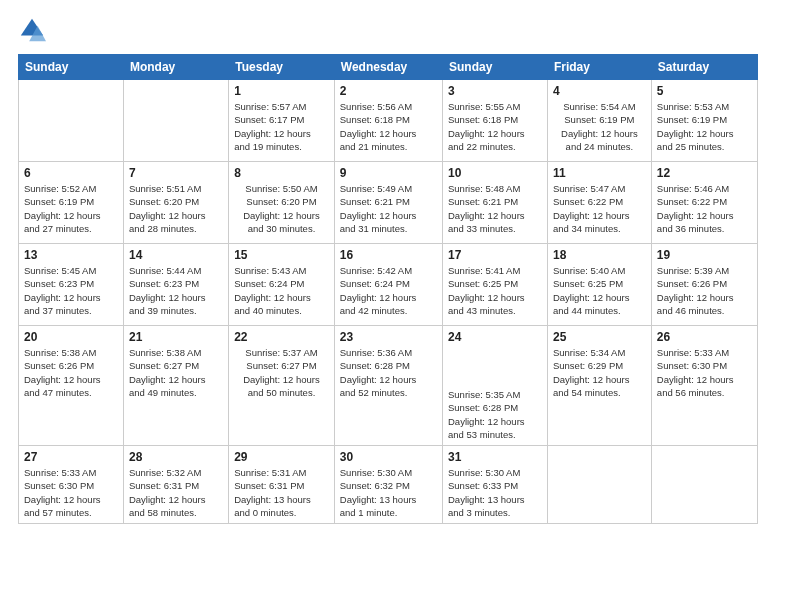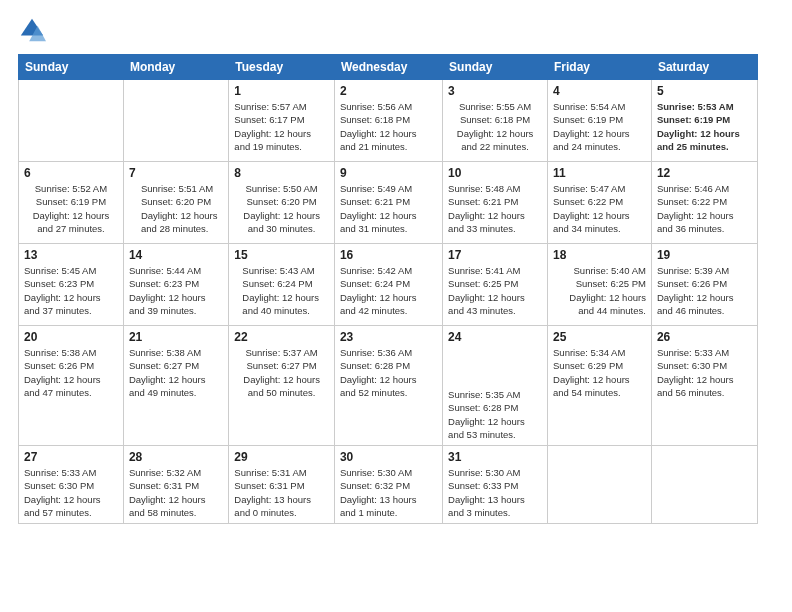--- a/index.html
+++ b/index.html
@@ -142,51 +142,51 @@
           </td>
           <td>
             <span class="day-number">2</span>
             <div class="day-info" style="white-space: pre-line;">Sunrise: 5:56 AM
 Sunset: 6:18 PM
 Daylight: 12 hours
 and 21 minutes.</div>
           </td>
           <td>
             <span class="day-number">3</span>
-            <div class="day-info" style="white-space: pre-line; text-align: center;">Sunrise: 5:55 AM
+            <div class="day-info" style="white-space: pre-line;">Sunrise: 5:55 AM
 Sunset: 6:18 PM
 Daylight: 12 hours
 and 22 minutes.</div>
           </td>
           <td>
             <span class="day-number">4</span>
-            <div class="day-info" style="white-space: pre-line;">Sunrise: 5:54 AM
+            <div class="day-info" style="white-space: pre-line; text-align: center;">Sunrise: 5:54 AM
 Sunset: 6:19 PM
 Daylight: 12 hours
 and 24 minutes.</div>
           </td>
           <td>
             <span class="day-number">5</span>
-            <div class="day-info" style="white-space: pre-line; font-weight: bold;">Sunrise: 5:53 AM
+            <div class="day-info" style="white-space: pre-line;">Sunrise: 5:53 AM
 Sunset: 6:19 PM
 Daylight: 12 hours
 and 25 minutes.</div>
           </td>
         </tr>
         <tr>
           <td>
             <span class="day-number">6</span>
-            <div class="day-info" style="white-space: pre-line; text-align: center;">Sunrise: 5:52 AM
+            <div class="day-info" style="white-space: pre-line;">Sunrise: 5:52 AM
 Sunset: 6:19 PM
 Daylight: 12 hours
 and 27 minutes.</div>
           </td>
           <td>
             <span class="day-number">7</span>
-            <div class="day-info" style="white-space: pre-line; margin-left: 12px;">Sunrise: 5:51 AM
+            <div class="day-info" style="white-space: pre-line;">Sunrise: 5:51 AM
 Sunset: 6:20 PM
 Daylight: 12 hours
 and 28 minutes.</div>
           </td>
           <td>
             <span class="day-number">8</span>
             <div class="day-info" style="white-space: pre-line; text-align: center;">Sunrise: 5:50 AM
 Sunset: 6:20 PM
 Daylight: 12 hours
 and 30 minutes.</div>
@@ -230,42 +230,42 @@
           </td>
           <td>
             <span class="day-number">14</span>
             <div class="day-info" style="white-space: pre-line;">Sunrise: 5:44 AM
 Sunset: 6:23 PM
 Daylight: 12 hours
 and 39 minutes.</div>
           </td>
           <td>
             <span class="day-number">15</span>
-            <div class="day-info" style="white-space: pre-line; margin-left: 8px;">Sunrise: 5:43 AM
+            <div class="day-info" style="white-space: pre-line;">Sunrise: 5:43 AM
 Sunset: 6:24 PM
 Daylight: 12 hours
 and 40 minutes.</div>
           </td>
           <td>
             <span class="day-number">16</span>
             <div class="day-info" style="white-space: pre-line;">Sunrise: 5:42 AM
 Sunset: 6:24 PM
 Daylight: 12 hours
 and 42 minutes.</div>
           </td>
           <td>
             <span class="day-number">17</span>
             <div class="day-info" style="white-space: pre-line;">Sunrise: 5:41 AM
 Sunset: 6:25 PM
 Daylight: 12 hours
 and 43 minutes.</div>
           </td>
           <td>
             <span class="day-number">18</span>
-            <div class="day-info" style="white-space: pre-line; text-align: right;">Sunrise: 5:40 AM
+            <div class="day-info" style="white-space: pre-line;">Sunrise: 5:40 AM
 Sunset: 6:25 PM
 Daylight: 12 hours
 and 44 minutes.</div>
           </td>
           <td>
             <span class="day-number">19</span>
             <div class="day-info" style="white-space: pre-line;">Sunrise: 5:39 AM
 Sunset: 6:26 PM
 Daylight: 12 hours
 and 46 minutes.</div>

